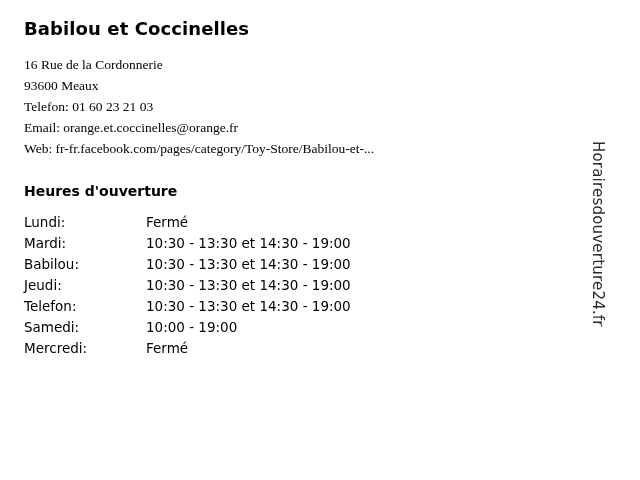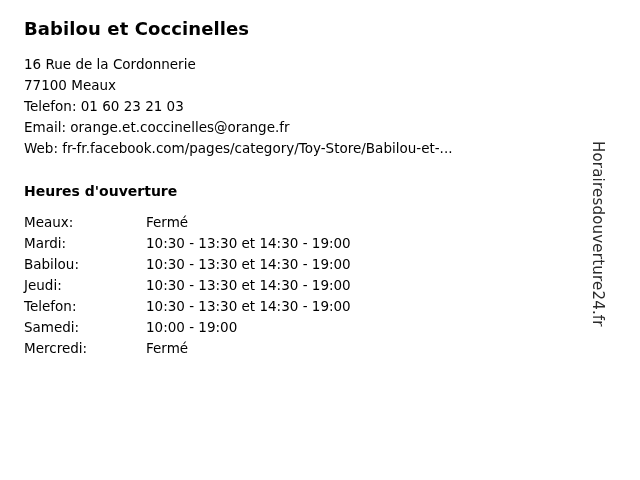--- a/index.html
+++ b/index.html
@@ -32,20 +32,21 @@
     font-size: 18px;
     font-weight: bold;
     letter-spacing: 0.1px;
     margin: 0 0 14px 0;
     line-height: 22px;
   }
   .addr-line {
     font-size: 13.5px;
     line-height: 21px;
     white-space: nowrap;
+    font-family: Liberation Serif, serif;
   }
   .hours-heading {
     font-size: 14px;
     font-weight: bold;
     margin-top: 23px;
     margin-bottom: 12px;
     line-height: 18px;
   }
   table.hours {
     border-collapse: collapse;
@@ -79,31 +80,31 @@
 </head>
 <body>
 
 <div class="page">
 
   <div class="content">
 
     <h1 class="business-title">Babilou et Coccinelles</h1>
 
     <div class="addr-line">16 Rue de la Cordonnerie</div>
-    <div class="addr-line">77100 Meaux</div>
+    <div class="addr-line">93600 Meaux</div>
     <div class="addr-line">Telefon: 01 60 23 21 03</div>
     <div class="addr-line">Email: orange.et.coccinelles@orange.fr</div>
     <div class="addr-line">Web: fr-fr.facebook.com/pages/category/Toy-Store/Babilou-et-...</div>
 
     <div class="hours-heading">Heures d'ouverture</div>
 
     <table class="hours">
       <tbody>
         <tr>
-          <td class="day">Meaux:</td>
+          <td class="day">Lundi:</td>
           <td class="time">Fermé</td>
         </tr>
         <tr>
           <td class="day">Mardi:</td>
           <td class="time">10:30 - 13:30 et 14:30 - 19:00</td>
         </tr>
         <tr>
           <td class="day">Babilou:</td>
           <td class="time">10:30 - 13:30 et 14:30 - 19:00</td>
         </tr>

